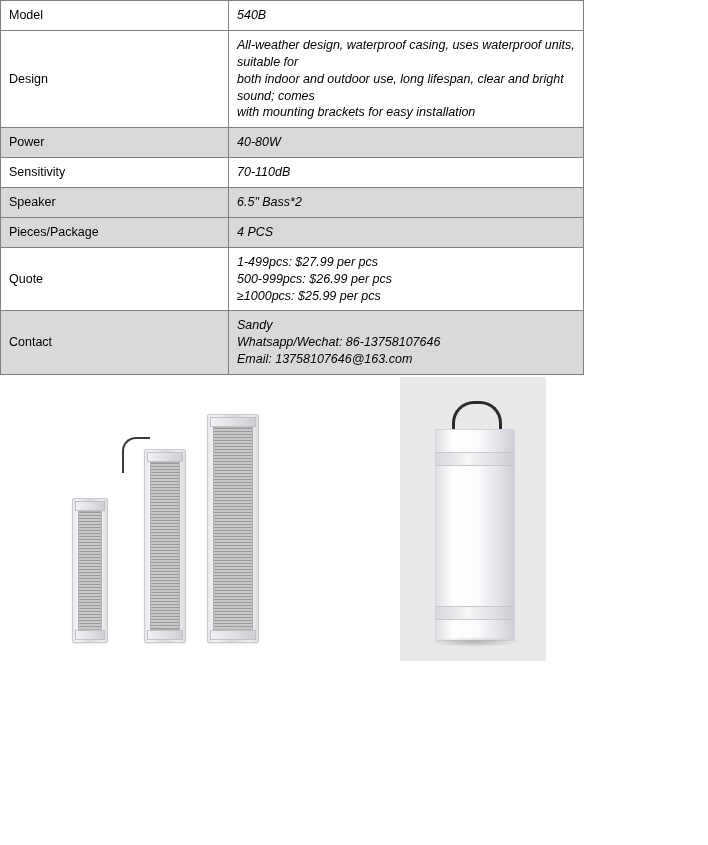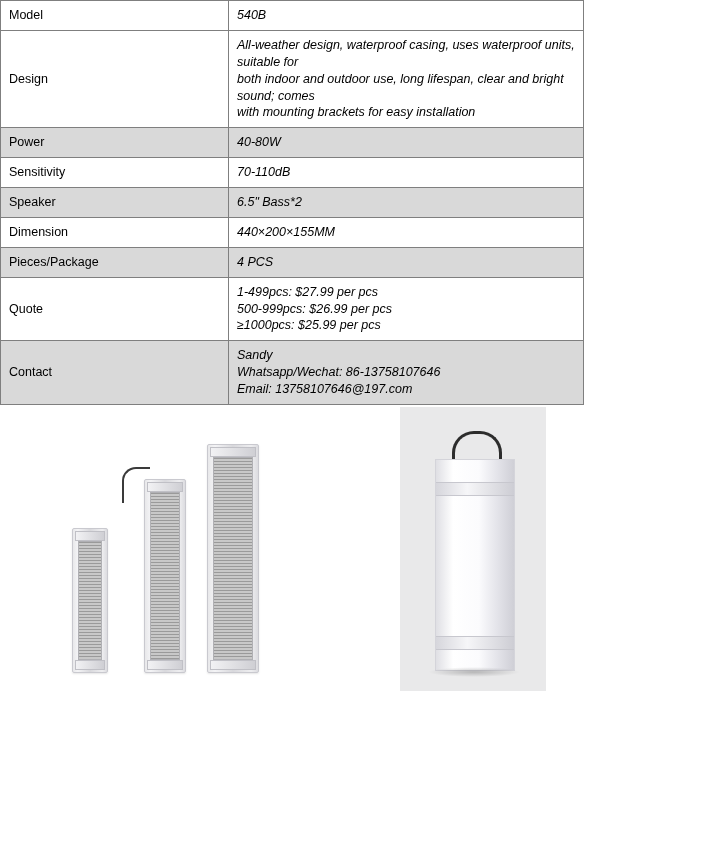--- a/index.html
+++ b/index.html
@@ -174,39 +174,35 @@
         <td class="value multiline">40-80W</td>
       </tr>
       <tr class="plain">
         <td class="label">Sensitivity</td>
         <td class="value multiline">70-110dB</td>
       </tr>
       <tr class="shade">
         <td class="label">Speaker</td>
         <td class="value multiline">6.5" Bass*2</td>
       </tr>
-      <tr class="plain">
-        <td class="label">Dimension</td>
-        <td class="value multiline">440×200×155MM</td>
-      </tr>
       <tr class="shade">
         <td class="label">Pieces/Package</td>
         <td class="value multiline">4 PCS</td>
       </tr>
       <tr class="plain">
         <td class="label">Quote</td>
         <td class="value multiline">1-499pcs: $27.99 per pcs
 500-999pcs: $26.99 per pcs
 ≥1000pcs: $25.99 per pcs</td>
       </tr>
       <tr class="shade">
         <td class="label">Contact</td>
         <td class="value multiline">Sandy
 Whatsapp/Wechat: 86-13758107646
-Email: 13758107646@197.com</td>
+Email: 13758107646@163.com</td>
       </tr>
     </tbody>
   </table>
 
   <div class="images">
 
     <div class="photo-left">
       <div class="wire wire1"></div>
       <div class="spk spk1">
         <div class="cap top"></div>

